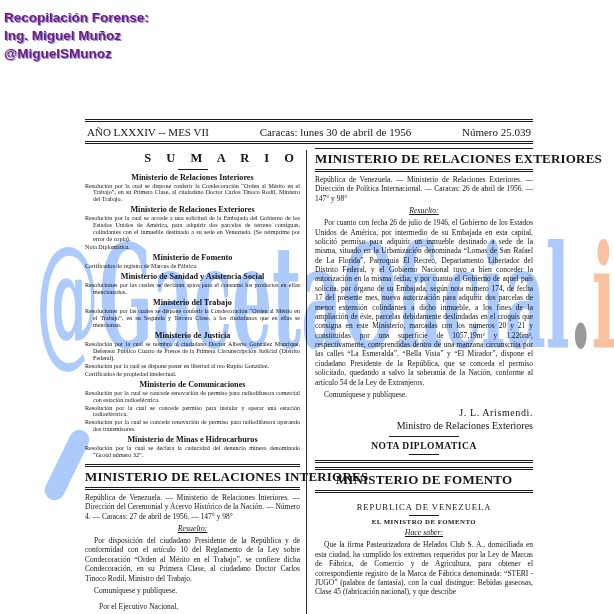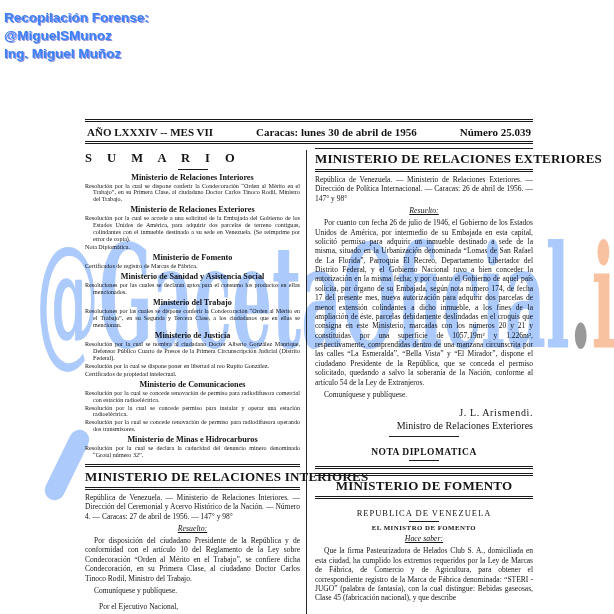--- a/index.html
+++ b/index.html
@@ -5,72 +5,72 @@
   html,body { margin:0; padding:0; }
   .page {
     position:relative; width:614px; height:614px; background:#ffffff;
     overflow:hidden; font-family:"Liberation Serif", serif; color:#141414;
   }
 
   
   .annotation {
     position:absolute; top:9px; left:4px; z-index:6;
     font-family:"Liberation Sans", sans-serif; font-weight:bold;
-    font-size:13.5px; line-height:1.32; color:#3b82f6;
+    font-size:13.5px; line-height:1.32; color:#701a75;
     text-shadow:1.2px 1.2px 0 #8f8fe8;
   }
 
   
   .masthead { position:absolute; left:85px; width:448px; top:18px; text-align:center; }
   .masthead-title {
     font-weight:bold; font-size:92px; line-height:0.92; letter-spacing:0px;
     word-spacing:16px; transform:scale(0.43,1.0); transform-origin:center top;
     white-space:nowrap;
   }
   .masthead-sub {
     font-weight:bold; font-size:20px; letter-spacing:1.5px; word-spacing:5px;
     margin-top:6px; white-space:nowrap;
   }
 
   
   .dateline {
     position:absolute; left:85px; width:444px; top:119px; z-index:2;
     border-top:3px double #1a1a1a; border-bottom:3px double #1a1a1a;
     padding:4px 2px 3px; display:flex; justify-content:space-between;
-    font-weight:bold; font-size:11px; background:#fff;
+    font-weight:normal; font-size:11px; background:#fff;
   }
 
   
   .col-divider { position:absolute; left:306px; top:150px; bottom:0; width:1px; background:#2a2a2a; }
   .col-left  { position:absolute; left:85px;  top:148px; width:215px; }
   .col-right { position:absolute; left:315px; top:148px; width:218px; }
 
   
-  .sumario-title { text-align:left; font-weight:bold; font-size:12.5px; letter-spacing:6px; margin-top:3px; }
+  .sumario-title { text-align:right; font-weight:bold; font-size:12.5px; letter-spacing:6px; margin-top:3px; }
   .hr-dash { width:30px; border-top:1px solid #1a1a1a; margin:3px auto 2px; }
   .hr-dash-wide { width:70px; border-top:1px solid #222; margin:4px auto 2px; }
   .s-head { font-size:8.2px; font-weight:bold; text-align:center; margin:2.5px 0 1px; }
   .s-item { font-size:6.1px; line-height:1.12; text-align:justify; margin:0 0 1px; padding-left:8px; text-indent:-8px; }
 
   
   .art-heading {
     font-size:13px; font-weight:bold; text-align:center; letter-spacing:0.2px;
     border-top:3px double #1a1a1a; border-bottom:3px double #1a1a1a;
     padding:2px 0; margin-top:5px; white-space:nowrap;
   }
   .art-heading.thin-top { border-top:1px solid #1a1a1a; margin-top:0; }
   .art-text { font-size:7.5px; line-height:1.25; text-align:justify; margin:3px 0 0; }
   .indent1 { text-indent:9px; }
   .center-ital { text-align:center; font-style:italic; font-size:7.8px; margin:3px 0 2px;text-decoration:underline; }
   .close-line { font-size:7.5px; margin-top:3px; text-indent:9px; }
   .exec-line { font-size:7.5px; margin-top:2px; text-indent:14px; }
   .sign { text-align:right; font-size:10px; margin-top:2px; line-height:1.3; }
   .sign .sign-name { letter-spacing:0.6px; }
 
-  .nota-head { text-align:center; font-weight:bold; font-size:9.5px; letter-spacing:0.5px; margin-top:10px; }
+  .nota-head { text-align:center; font-weight:bold; font-size:9.5px; letter-spacing:0.5px; margin-top:4px; }
   .hr-double { border-top:3px double #1a1a1a; margin:5px 0 0; }
 
   .rep-line { text-align:center; font-size:8.5px; letter-spacing:1px; margin-top:9px; }
   .min-line { text-align:center; font-size:6.8px; font-weight:bold; letter-spacing:0.5px; margin-top:2px; }
 
   
   .watermark {
     position:absolute; left:36px; top:233px; z-index:5;
     font-family:"DejaVu Serif", serif; font-weight:bold; font-size:150px;
     line-height:0.9; white-space:nowrap;
@@ -86,22 +86,22 @@
     transform:rotate(26deg); mix-blend-mode:multiply; pointer-events:none; z-index:5;
   }
 </style>
 </head>
 <body>
 
 <div class="page">
 
   <div class="annotation">
     <div>Recopilación Forense:</div>
+    <div>Ing. Miguel Muñoz</div>
     <div>@MiguelSMunoz</div>
-    <div>Ing. Miguel Muñoz</div>
   </div>
 
 
   <div class="dateline">
     <span>AÑO LXXXIV -- MES VII</span>
     <span>Caracas: lunes 30 de abril de 1956</span>
     <span>Número 25.039</span>
   </div>
 
   <div class="col-divider"></div>

